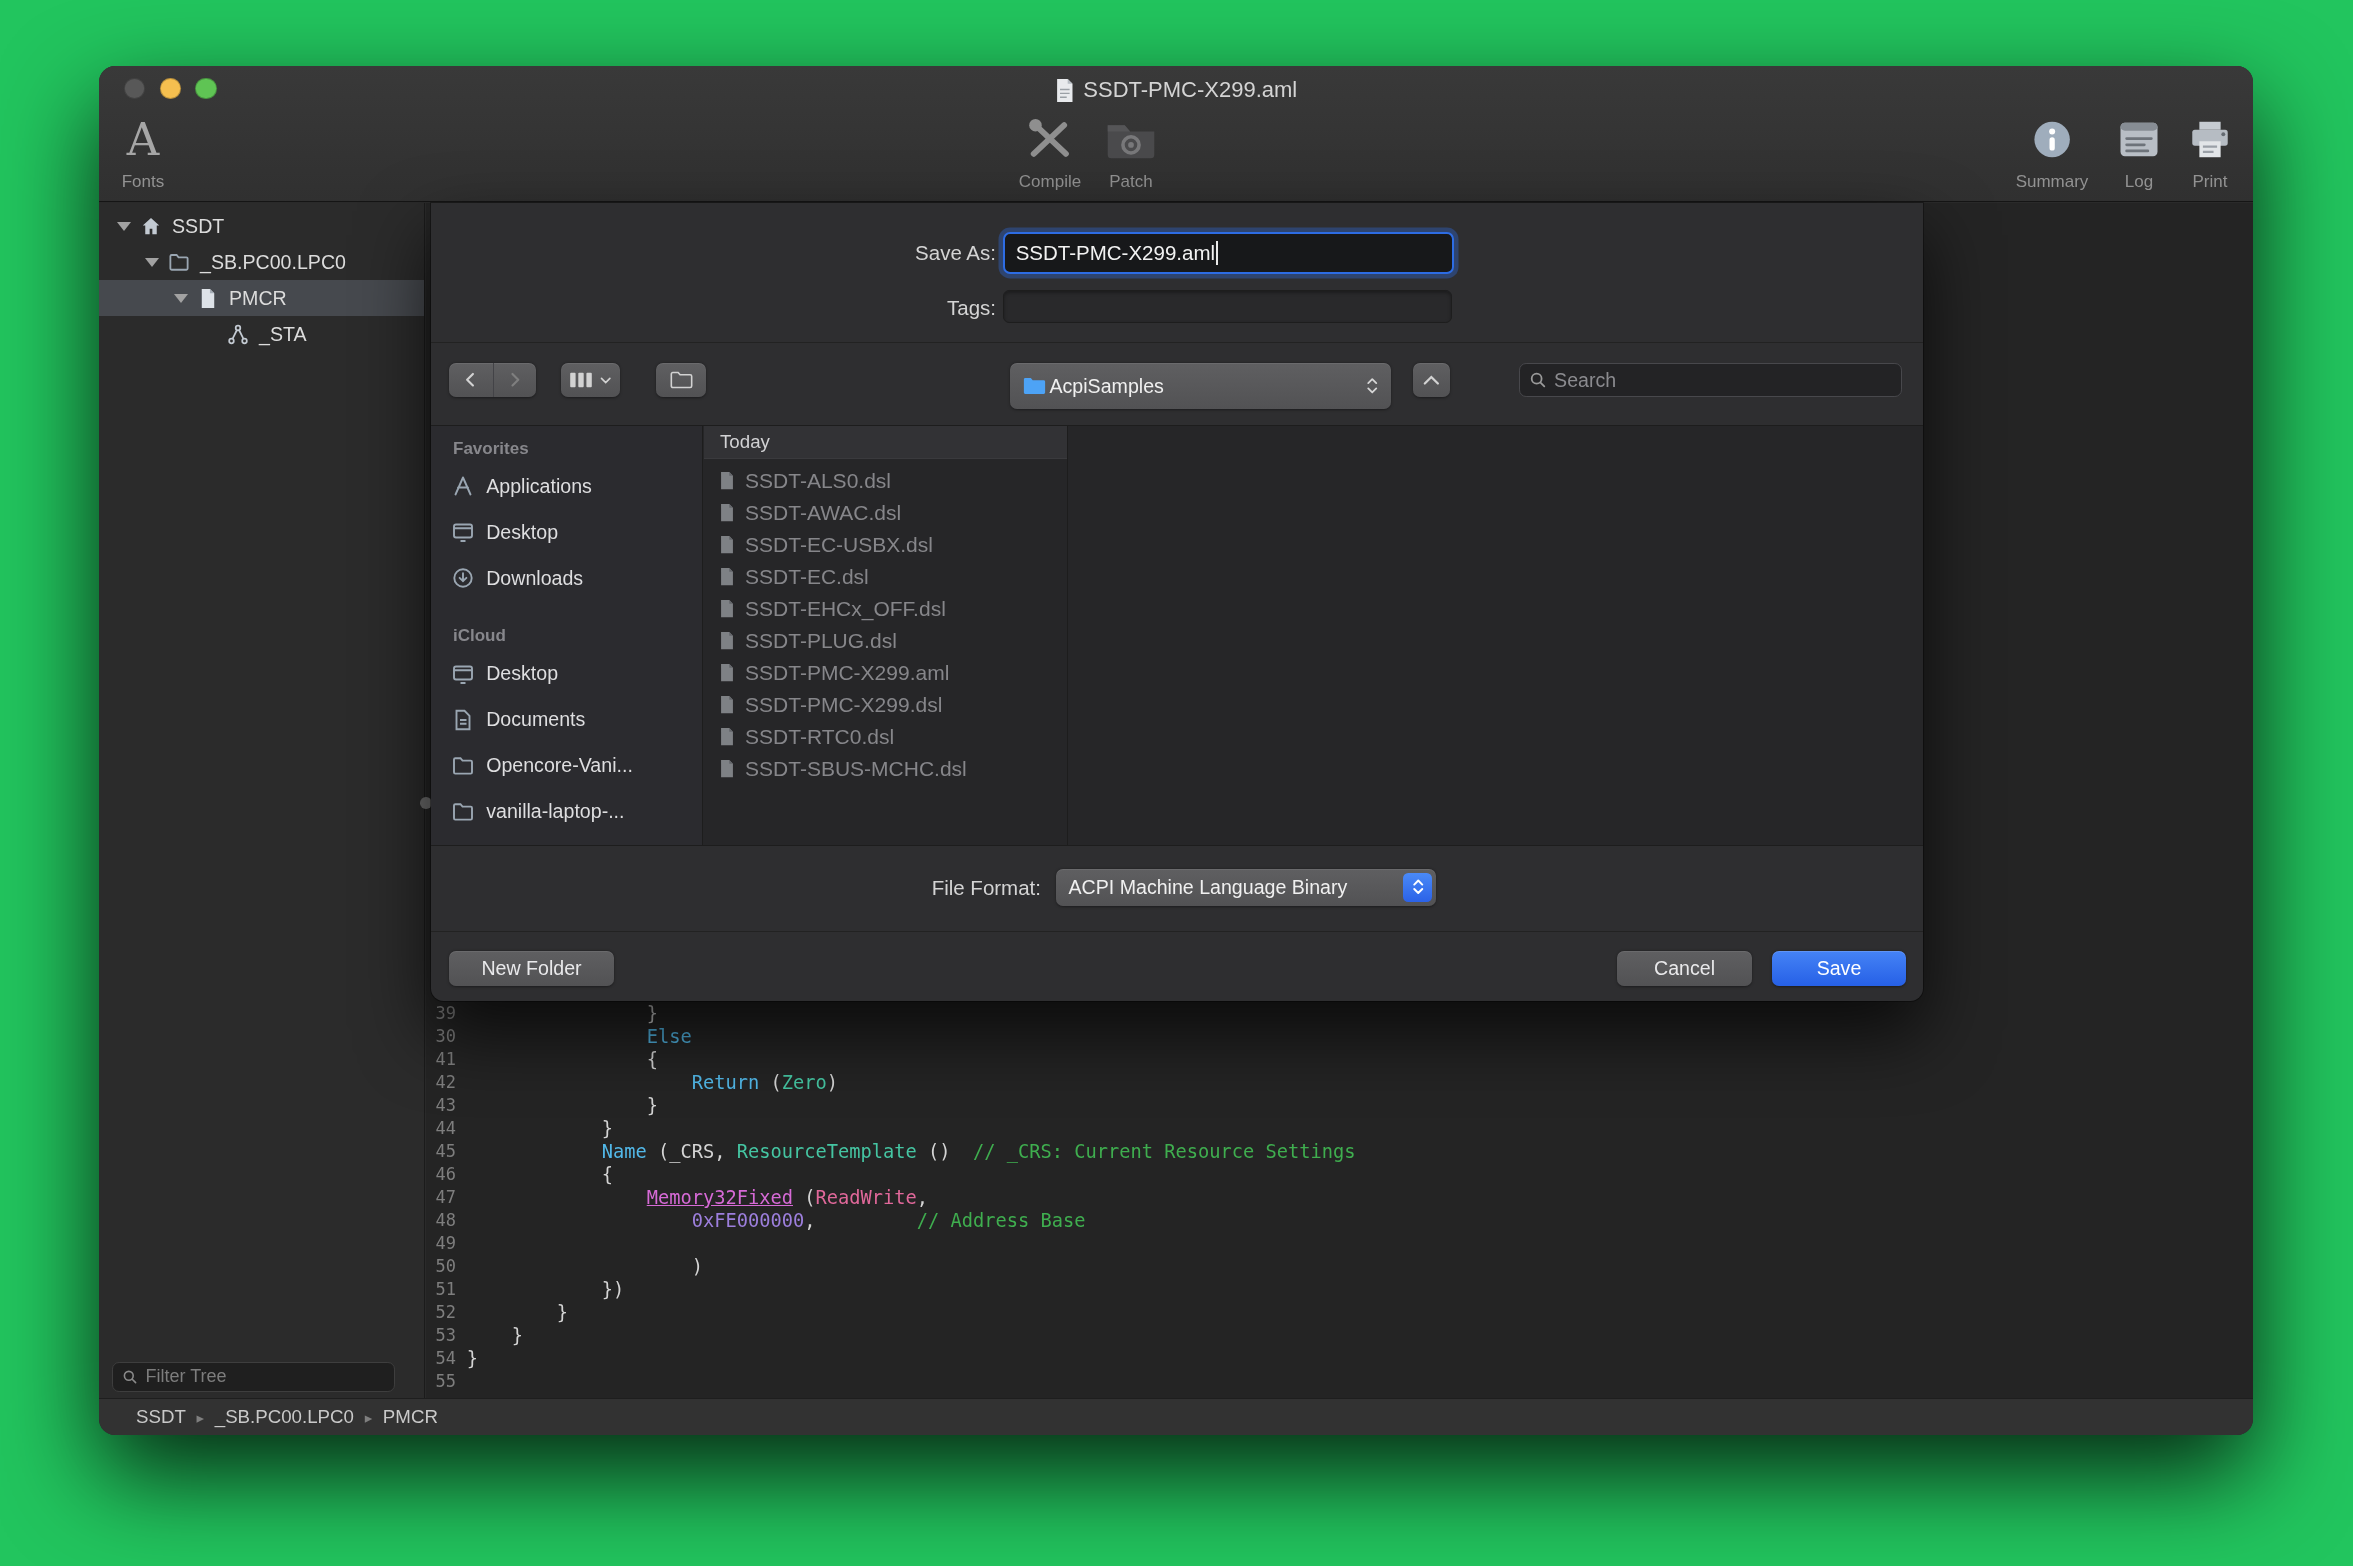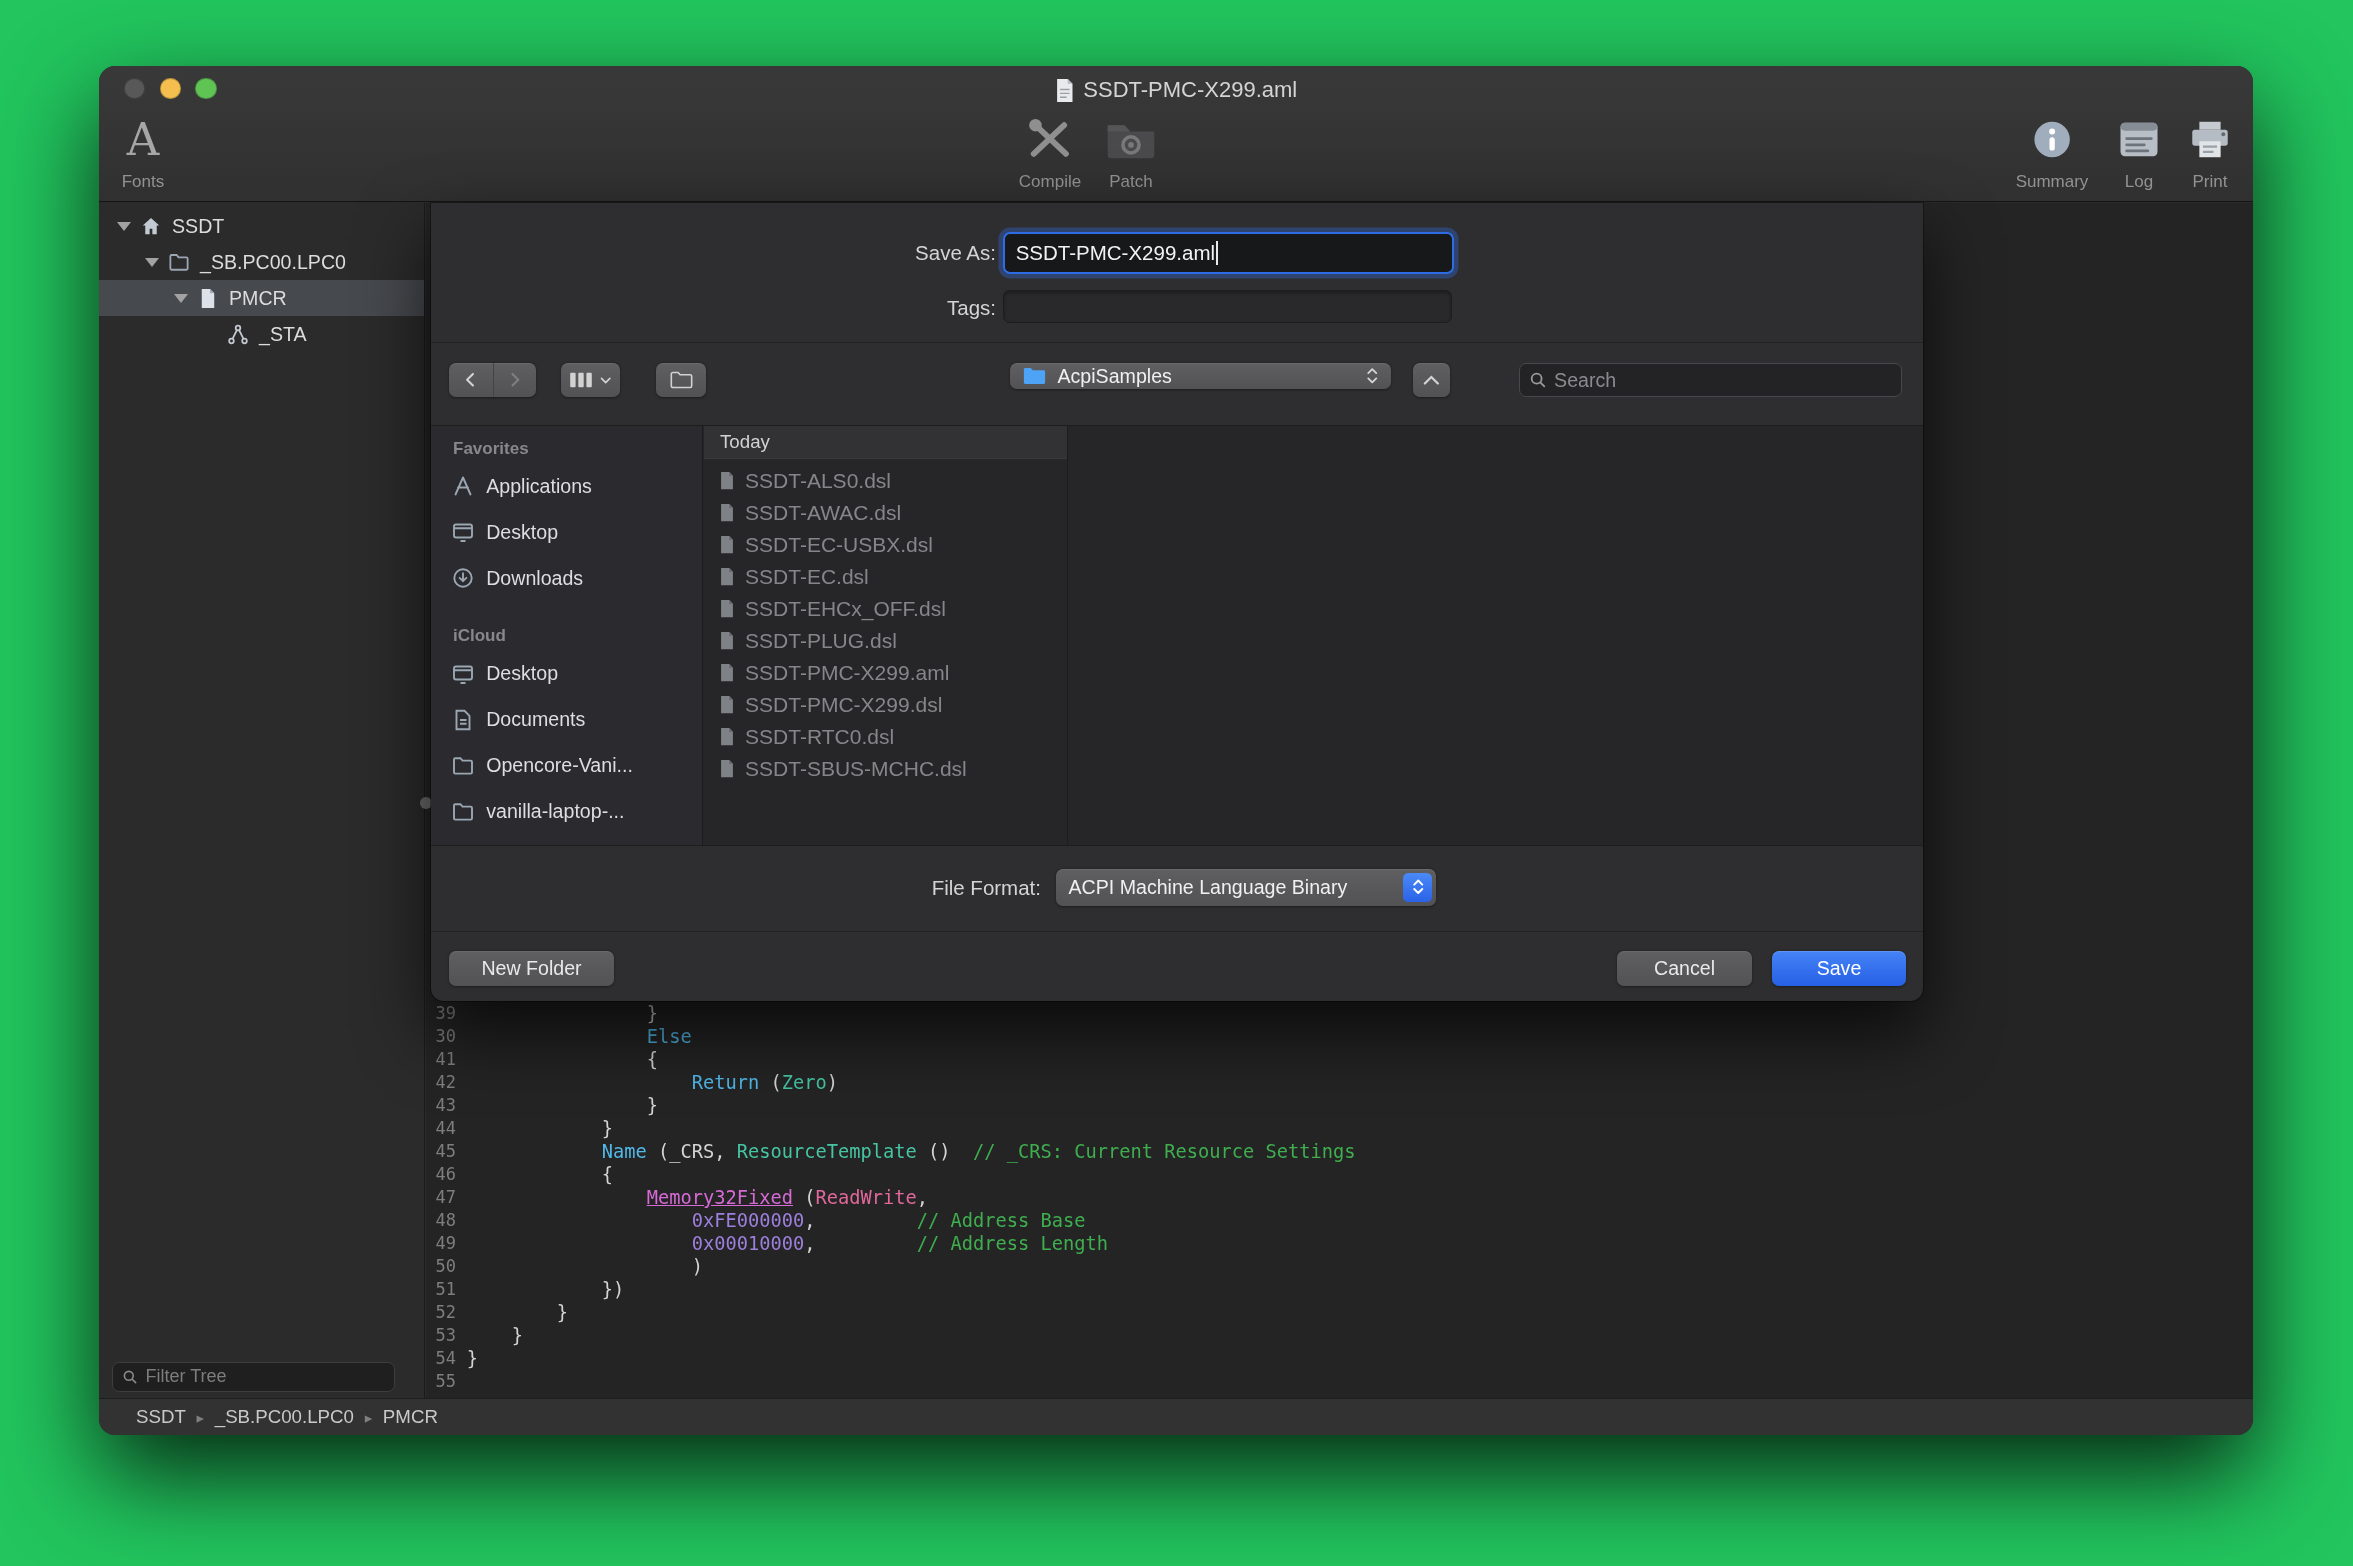--- a/index.html
+++ b/index.html
@@ -71,21 +71,21 @@
 .d1{top:139px;}
 .d2{top:728px;}
 
 .raised{background:linear-gradient(#5f5f61,#525254);border-radius:7.1px;box-shadow:0 0.9px 2.7px rgba(0,0,0,.4),inset 0 0.9px 0 rgba(255,255,255,.07);}
 .btn-group{position:absolute;left:18px;top:160px;width:87px;height:34px;display:flex;overflow:hidden;}
 .nav-btn{display:flex;align-items:center;justify-content:center;}
 .btn-group .nav-btn{width:44px;height:34px;}
 .btn-group .fwd{border-left:0.9px solid #434347;}
 .view-btn{position:absolute;left:130px;top:160px;width:59px;height:34px;gap:6.2px;}
 .folder-btn{position:absolute;left:225px;top:160px;width:50px;height:34px;}
-.location-popup{position:absolute;left:579px;top:160px;width:381px;height:26px;display:flex;align-items:center;padding:0 12.5px;gap:12px;}
+.location-popup{position:absolute;left:579px;top:160px;width:381px;height:46px;display:flex;align-items:center;padding:0 12.5px;gap:4px;}
 .loc-label{font-size:19.6px;color:#f0f0f0;flex:1;}
 .up-btn{position:absolute;left:982px;top:160px;width:37px;height:34px;}
 .search-field{position:absolute;left:1088px;top:160px;width:383px;height:34px;background:#232325;border:0.9px solid #48484c;border-radius:7.1px;display:flex;align-items:center;padding:0 9px;gap:7.1px;}
 .search-field input{flex:1;background:transparent;border:none;outline:none;color:#e5e5e5;font-size:19.6px;min-width:0;}
 .search-field input::placeholder{color:#8b8b8f;}
 
 .browser{position:absolute;left:0;top:222px;width:100%;height:421px;background:#262628;border-top:0.9px solid #1d1d1d;border-bottom:0.9px solid #1d1d1d;}
 .dlg-sidebar{position:absolute;left:0;top:0;bottom:0;width:272px;background:#2b2b2f;border-right:0.9px solid #1d1d1d;padding-top:10.7px;}
 .dlg-section-title{height:23px;line-height:23px;padding-left:22px;font-size:17px;color:#87878c;margin-bottom:3.6px;font-weight:bold;}
 .dlg-section-title.second{margin-top:23px;}
@@ -296,21 +296,20 @@
           <div class="code-line">
             <span class="line-number">47</span>
             <span class="code-text"><span class="tok-plain">                </span><span class="tok-function">Memory32Fixed</span><span class="tok-plain"> (</span><span class="tok-argument">ReadWrite</span><span class="tok-plain">,</span></span>
           </div>
           <div class="code-line">
             <span class="line-number">48</span>
             <span class="code-text"><span class="tok-plain">                    </span><span class="tok-number">0xFE000000</span><span class="tok-plain">,         </span><span class="tok-comment">// Address Base</span></span>
           </div>
           <div class="code-line">
             <span class="line-number">49</span>
-            <span class="code-text"><span class="tok-plain">                    </span><span class="tok-number">0x00010000</span><span class="tok-plain">,         </span><span class="tok-comment">// Address Length</span></span>
           </div>
           <div class="code-line">
             <span class="line-number">50</span>
             <span class="code-text"><span class="tok-plain">                    )</span></span>
           </div>
           <div class="code-line">
             <span class="line-number">51</span>
             <span class="code-text"><span class="tok-plain">            })</span></span>
           </div>
           <div class="code-line">

